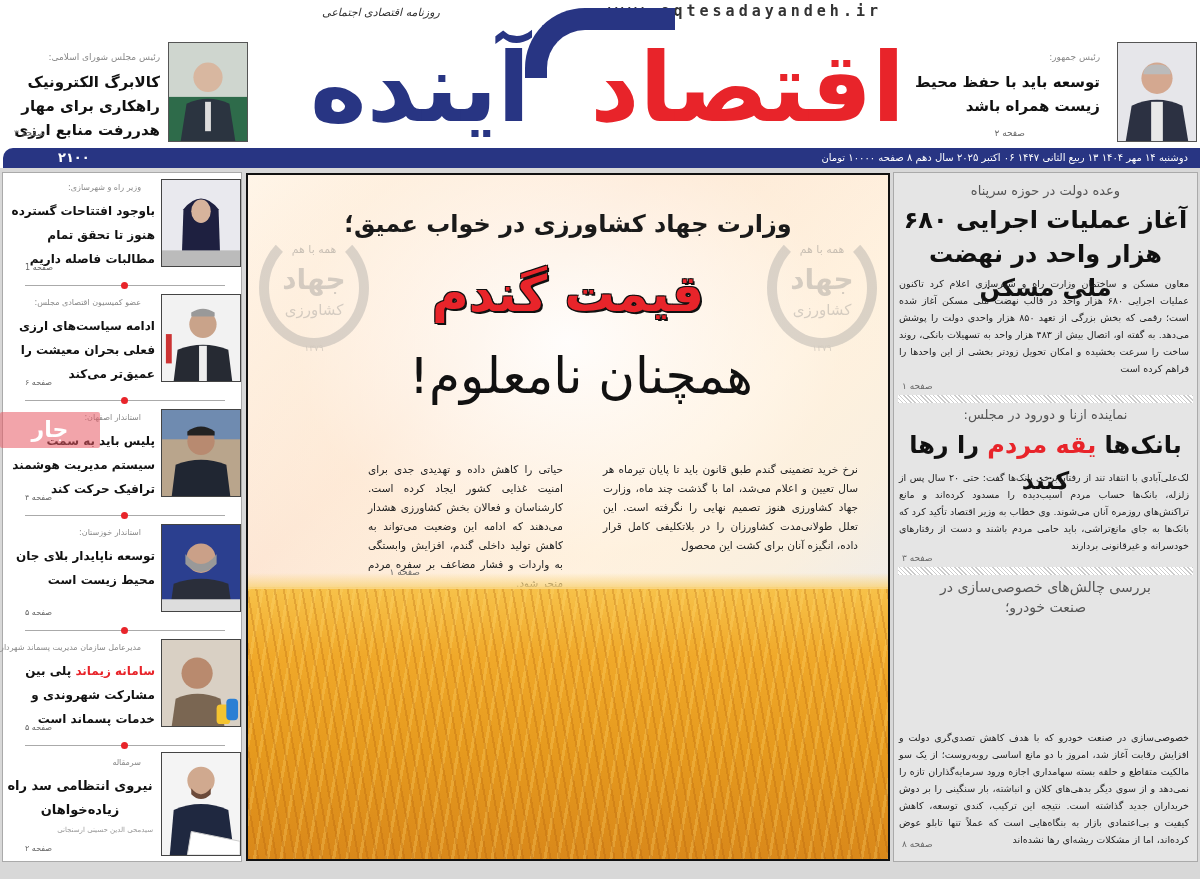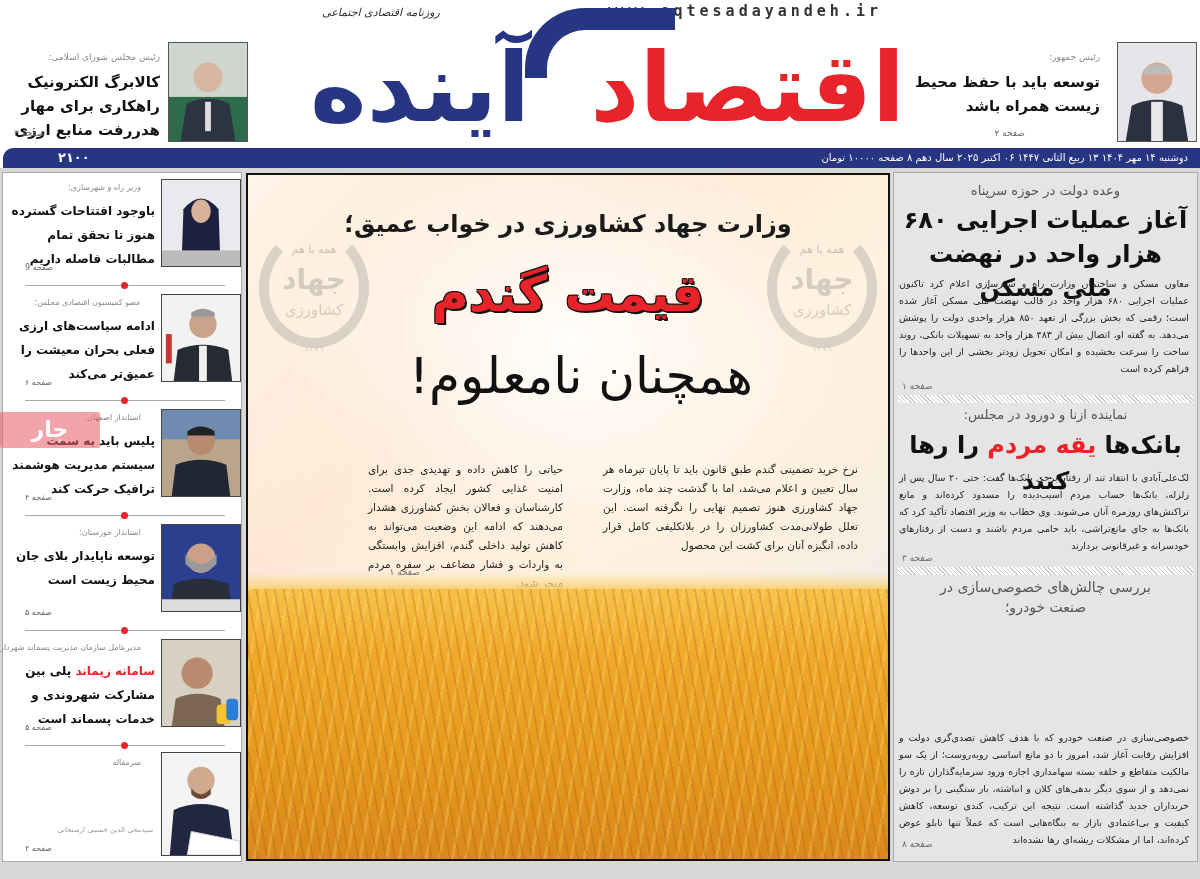--- a/index.html
+++ b/index.html
@@ -155,21 +155,21 @@
     <div class="photo">
       <svg class="photo-fill" viewBox="0 0 80 88" preserveAspectRatio="none">
         <rect width="80" height="88" fill="#e9e9ee"></rect>
         <path d="M20 88 L22 30 Q40 8 58 30 L60 88 Z" fill="#1e2040"></path>
         <ellipse cx="40" cy="32" rx="10" ry="12" fill="#d7b39c"></ellipse>
         <rect x="0" y="72" width="80" height="16" fill="#bbb"></rect>
       </svg>
     </div>
     <div class="kicker">وزیر راه و شهرسازی:</div>
     <div class="hl">باوجود افتتاحات گسترده هنوز تا تحقق تمام مطالبات فاصله داریم</div>
-    <div class="pg">صفحه 9</div>
+    <div class="pg">صفحه 1</div>
     <div class="sep"></div>
   </div>
 
   <div class="lstory" style="top:115px">
     <div class="photo">
       <svg class="photo-fill" viewBox="0 0 80 88" preserveAspectRatio="none">
         <rect width="80" height="88" fill="#f2f2f2"></rect>
         <circle cx="42" cy="30" r="14" fill="#c9a38a"></circle>
         <path d="M30 18 Q42 10 54 18 L54 22 L30 22Z" fill="#999"></path>
         <path d="M12 88 L16 56 Q42 46 68 56 L72 88 Z" fill="#262a33"></path>
@@ -235,20 +235,21 @@
     <div class="photo" style="top:4px; height:104px">
       <svg class="photo-fill" viewBox="0 0 80 104" preserveAspectRatio="none">
         <rect width="80" height="104" fill="#f4f4f4"></rect>
         <circle cx="40" cy="28" r="14" fill="#d0a98f"></circle>
         <path d="M30 36 Q40 48 50 36 L50 42 Q40 52 30 42Z" fill="#6b4a3a"></path>
         <path d="M8 104 L12 58 Q40 46 68 58 L74 104 Z" fill="#1f2840"></path>
         <path d="M30 80 L80 90 L80 104 L26 104 Z" fill="#fff" stroke="#ccc"></path>
       </svg>
     </div>
     <div class="kicker">سرمقاله</div>
+    <div class="hl" style="font-size:13px; text-align:center;">نیروی انتظامی سد راه زیاده‌خواهان</div>
     <div class="byline">سیدمحی الدین حسینی ارسنجانی</div>
     <div class="pg" style="top:96px">صفحه ۲</div>
   </div>
 </div>
 
 <div class="watermark">جار</div>
 
 <div class="center">
   <div class="sky"></div>
 

